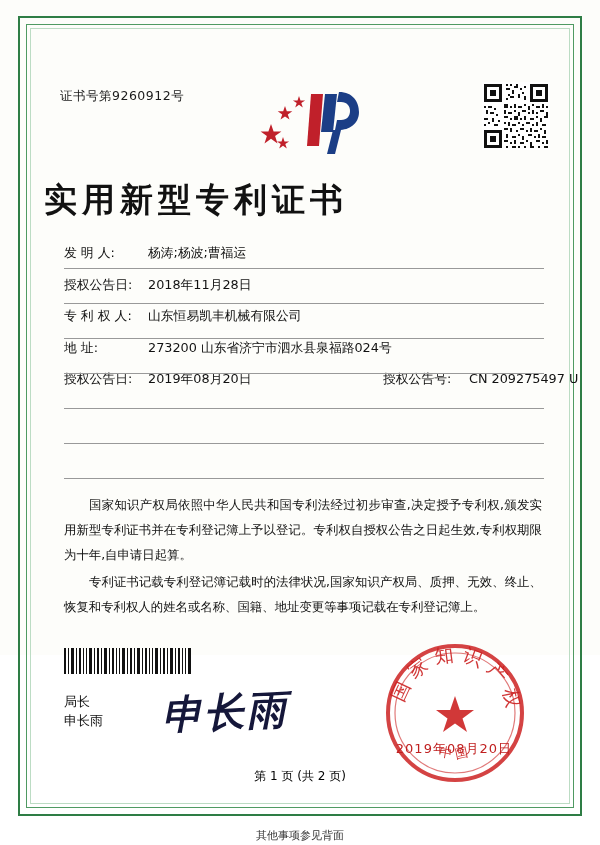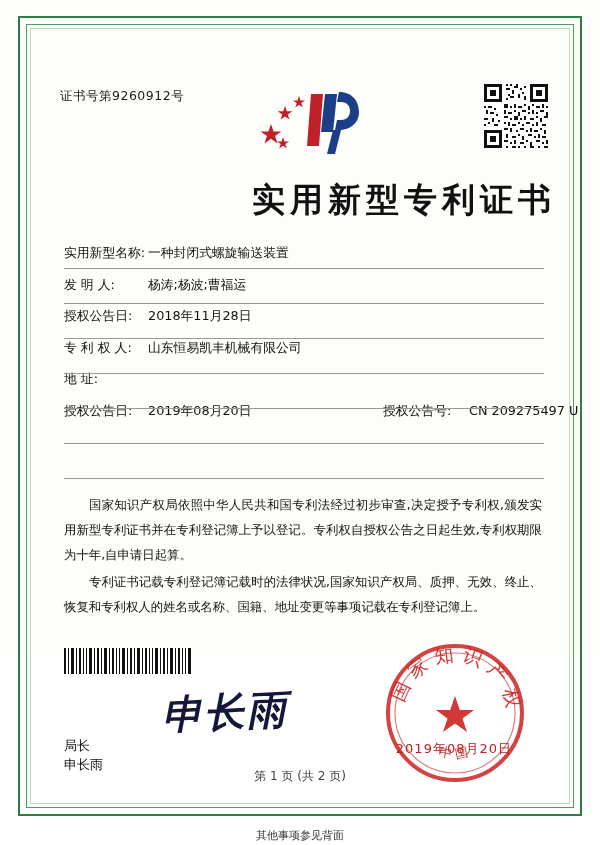--- a/index.html
+++ b/index.html
@@ -81,21 +81,21 @@
     height: 68px;
     background: #ffffff;
   }
   .qr svg { display: block; }
   
   .title {
     position: absolute;
     left: 0;
     top: 138px;
     width: 512px;
-    text-align: right;
+    text-align: left;
     font-size: 33px;
     font-weight: bold;
     letter-spacing: 5px;
     color: #111111;
     font-family: "DejaVu Sans", "Liberation Sans", sans-serif;
   }
   
   .fields {
     position: absolute;
     left: 20px;
@@ -164,21 +164,20 @@
     height: 26px;
   }
   
   .sig-label {
     position: absolute;
     left: 20px;
     top: 652px;
     font-size: 13px;
     line-height: 19px;
     color: #111111;
-    margin-top: 44px;
   }
   .sig-script {
     position: absolute;
     left: 118px;
     top: 645px;
     font-size: 40px;
     font-family: "DejaVu Serif", "Liberation Serif", serif;
     font-style: italic;
     font-weight: bold;
     color: #15173a;
@@ -203,21 +202,21 @@
     font-family: "DejaVu Sans", "Liberation Sans", sans-serif;
   }
   
   .page-num {
     position: absolute;
     left: 0;
     top: 728px;
     width: 512px;
     text-align: center;
     font-size: 12px;
-    color: #404040;
+    color: #000000;
   }
   .outside-note {
     position: absolute;
     left: 0;
     top: 828px;
     width: 600px;
     text-align: center;
     font-size: 11px;
     color: #333333;
   }
@@ -363,43 +362,40 @@
             <rect x="28" y="32" width="1" height="1"></rect>
           <rect x="31" y="32" width="2" height="1"></rect>
         </g>
       </svg>
     </div>
 
     <div class="title">实用新型专利证书</div>
 
     <div class="fields">
 
-      <div class="field-row">
-        <div class="field-label">实用新型名称:</div>
-        <div class="field-value">一种封闭式螺旋输送装置</div>
-      </div>
 
       <div class="field-row">
         <div class="field-label">发 明 人:</div>
         <div class="field-value">杨涛;杨波;曹福运</div>
       </div>
 
 
       <div class="field-row">
         <div class="field-label">授权公告日:</div>
         <div class="field-value">2018年11月28日</div>
       </div>
 
       <div class="field-row">
         <div class="field-label">专 利 权 人:</div>
         <div class="field-value">山东恒易凯丰机械有限公司</div>
       </div>
 
       <div class="field-row">
         <div class="field-label">地      址:</div>
+        <div class="field-value">273200 山东省济宁市泗水县泉福路024号</div>
       </div>
 
       <div class="field-row split">
         <div class="field-label">授权公告日:</div>
         <div class="field-value">2019年08月20日</div>
         <div class="field-label2">授权公告号:</div>
         <div class="field-value2">CN 209275497 U</div>
       </div>
 
     </div>

